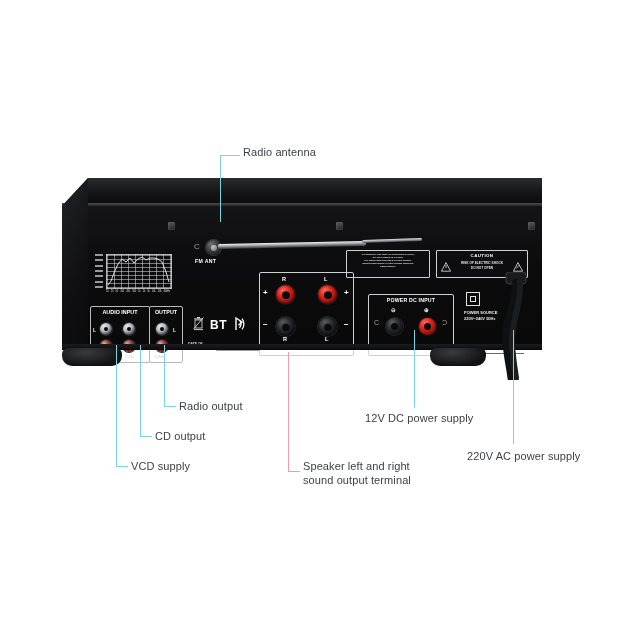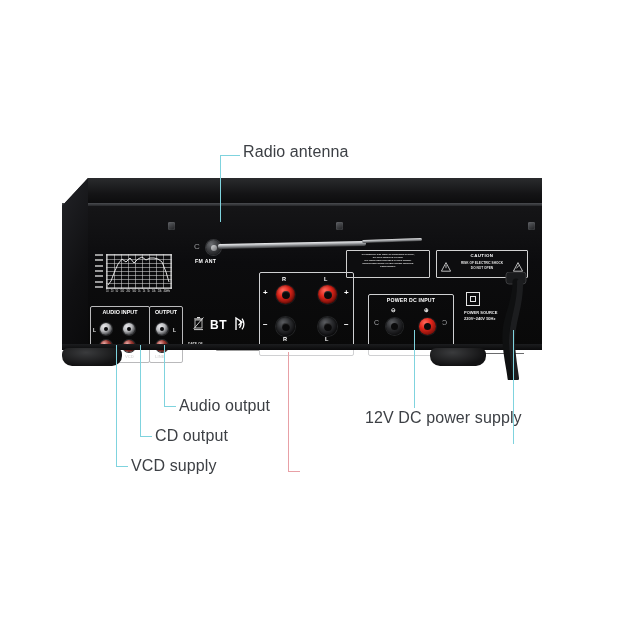--- a/index.html
+++ b/index.html
@@ -258,21 +258,21 @@
 
   
   .cord{position:absolute;left:480px;top:272px;width:70px;height:108px;}
 
   
   .lead{position:absolute;background:#7fd3de;}
   .lead.v{width:1.4px;}
   .lead.h{height:1.4px;}
   .lead.pink{background:#e8a0a6;}
   .calloutlbl{
-    position:absolute;font-size:16px;color:#3d4045;line-height:14px;
+    position:absolute;font-size:11px;color:#3d4045;line-height:14px;
     white-space:pre-line;letter-spacing:.1px;
   }
 </style>
 </head>
 <body>
 
 <div id="stage">
 
   <div class="amp">
     <div class="amp-top"></div>
@@ -434,31 +434,34 @@
     <path d="M36 10 C36 34, 24 46, 26 70 C27 86, 30 96, 31 106" fill="none" stroke="#0f1011" stroke-width="7" stroke-linecap="round"></path>
     <path d="M40 10 C41 36, 31 48, 32 72 C33 88, 35 98, 36 106" fill="none" stroke="#1c1d1f" stroke-width="6" stroke-linecap="round"></path>
   </svg>
 
   <div class="lead v" style="left:220px;top:156px;height:66px;"></div>
   <div class="lead h" style="left:220px;top:155px;width:20px;"></div>
   <div class="calloutlbl" style="left:243px;top:145px;">Radio antenna</div>
 
   <div class="lead v" style="left:164px;top:345px;height:62px;"></div>
   <div class="lead h" style="left:164px;top:406px;width:12px;"></div>
-  <div class="calloutlbl" style="left:179px;top:399px;">Audio output</div>
+  <div class="calloutlbl" style="left:179px;top:399px;">Radio output</div>
 
   <div class="lead v" style="left:140px;top:345px;height:92px;"></div>
   <div class="lead h" style="left:140px;top:436px;width:12px;"></div>
   <div class="calloutlbl" style="left:155px;top:429px;">CD output</div>
 
   <div class="lead v" style="left:116px;top:345px;height:122px;"></div>
   <div class="lead h" style="left:116px;top:466px;width:12px;"></div>
   <div class="calloutlbl" style="left:131px;top:459px;">VCD supply</div>
 
   <div class="lead v pink" style="left:288px;top:352px;height:120px;"></div>
   <div class="lead h pink" style="left:288px;top:471px;width:12px;"></div>
+  <div class="calloutlbl" style="left:303px;top:459px;">Speaker left and right
+sound output terminal</div>
 
   <div class="lead v" style="left:414px;top:330px;height:78px;"></div>
   <div class="calloutlbl" style="left:365px;top:411px;">12V DC power supply</div>
 
   <div class="lead v" style="left:513px;top:330px;height:114px;"></div>
+  <div class="calloutlbl" style="left:467px;top:449px;">220V AC power supply</div>
 
 </div>
 
 </body></html>

